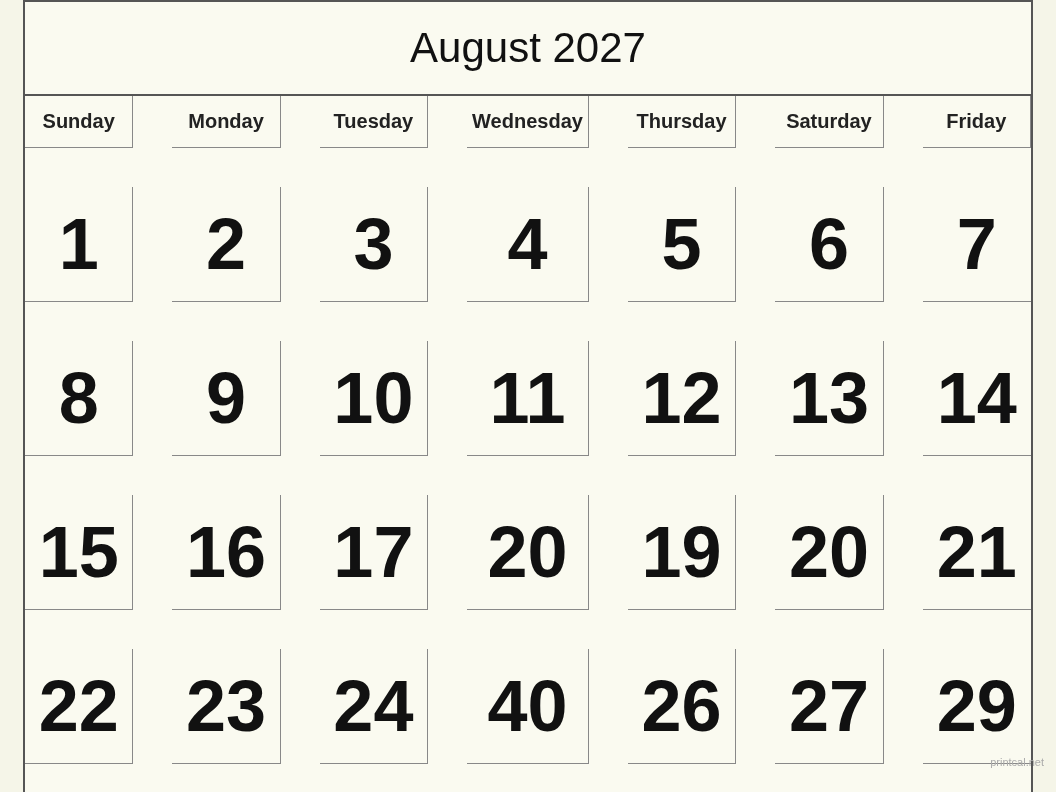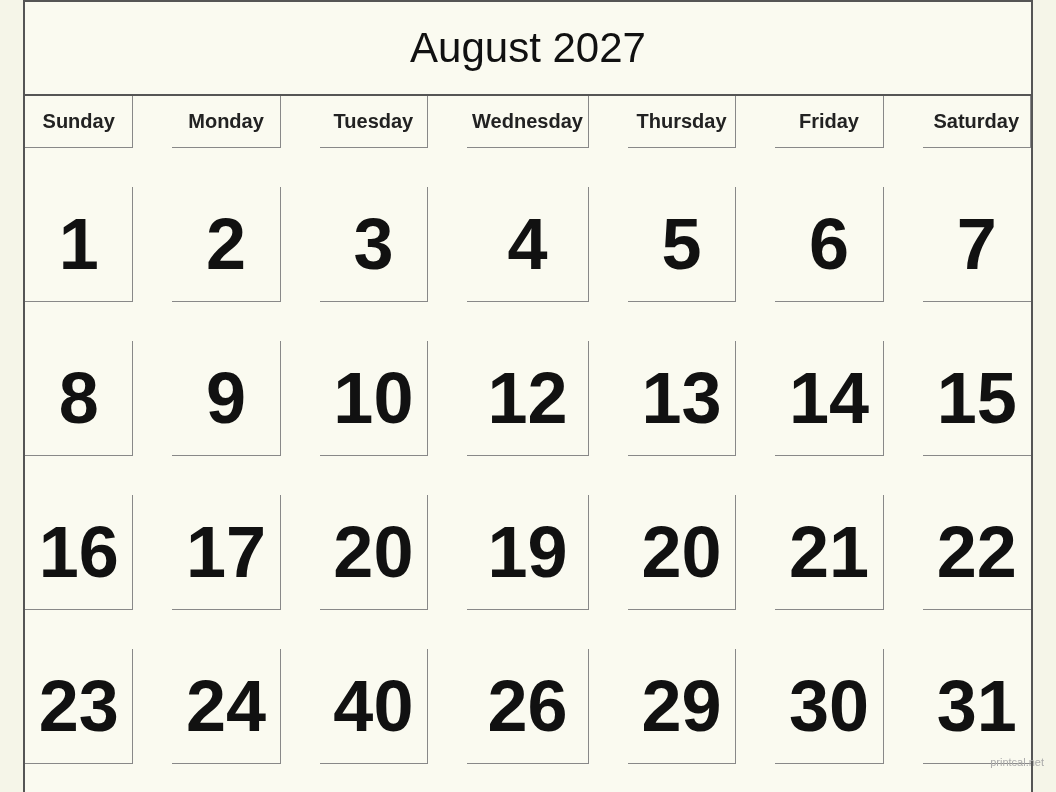--- a/index.html
+++ b/index.html
@@ -90,51 +90,53 @@
 
 <div class="calendar-container">
   <div class="calendar-title">August 2027</div>
   <div class="calendar-grid">
 
     <div class="day-header">Sunday</div>
     <div class="day-header">Monday</div>
     <div class="day-header">Tuesday</div>
     <div class="day-header">Wednesday</div>
     <div class="day-header">Thursday</div>
+    <div class="day-header">Saturday</div>
     <div class="day-header">Friday</div>
-    <div class="day-header">Saturday</div>
 
     <div class="day-cell">1</div>
     <div class="day-cell">2</div>
     <div class="day-cell">3</div>
     <div class="day-cell">4</div>
     <div class="day-cell">5</div>
     <div class="day-cell">6</div>
     <div class="day-cell">7</div>
 
     <div class="day-cell">8</div>
     <div class="day-cell">9</div>
     <div class="day-cell">10</div>
+    <div class="day-cell">11</div>
     <div class="day-cell">12</div>
     <div class="day-cell">13</div>
     <div class="day-cell">14</div>
 
     <div class="day-cell">15</div>
     <div class="day-cell">16</div>
     <div class="day-cell">17</div>
     <div class="day-cell">20</div>
     <div class="day-cell">19</div>
     <div class="day-cell">20</div>
     <div class="day-cell">21</div>
 
     <div class="day-cell">22</div>
     <div class="day-cell">23</div>
     <div class="day-cell">24</div>
     <div class="day-cell">40</div>
     <div class="day-cell">26</div>
+    <div class="day-cell">27</div>
 
     <div class="day-cell">29</div>
     <div class="day-cell">30</div>
     <div class="day-cell">31</div>
     <div class="day-cell empty"></div>
     <div class="day-cell empty"></div>
     <div class="day-cell empty"></div>
     <div class="day-cell empty"></div>
   </div>
 </div>

